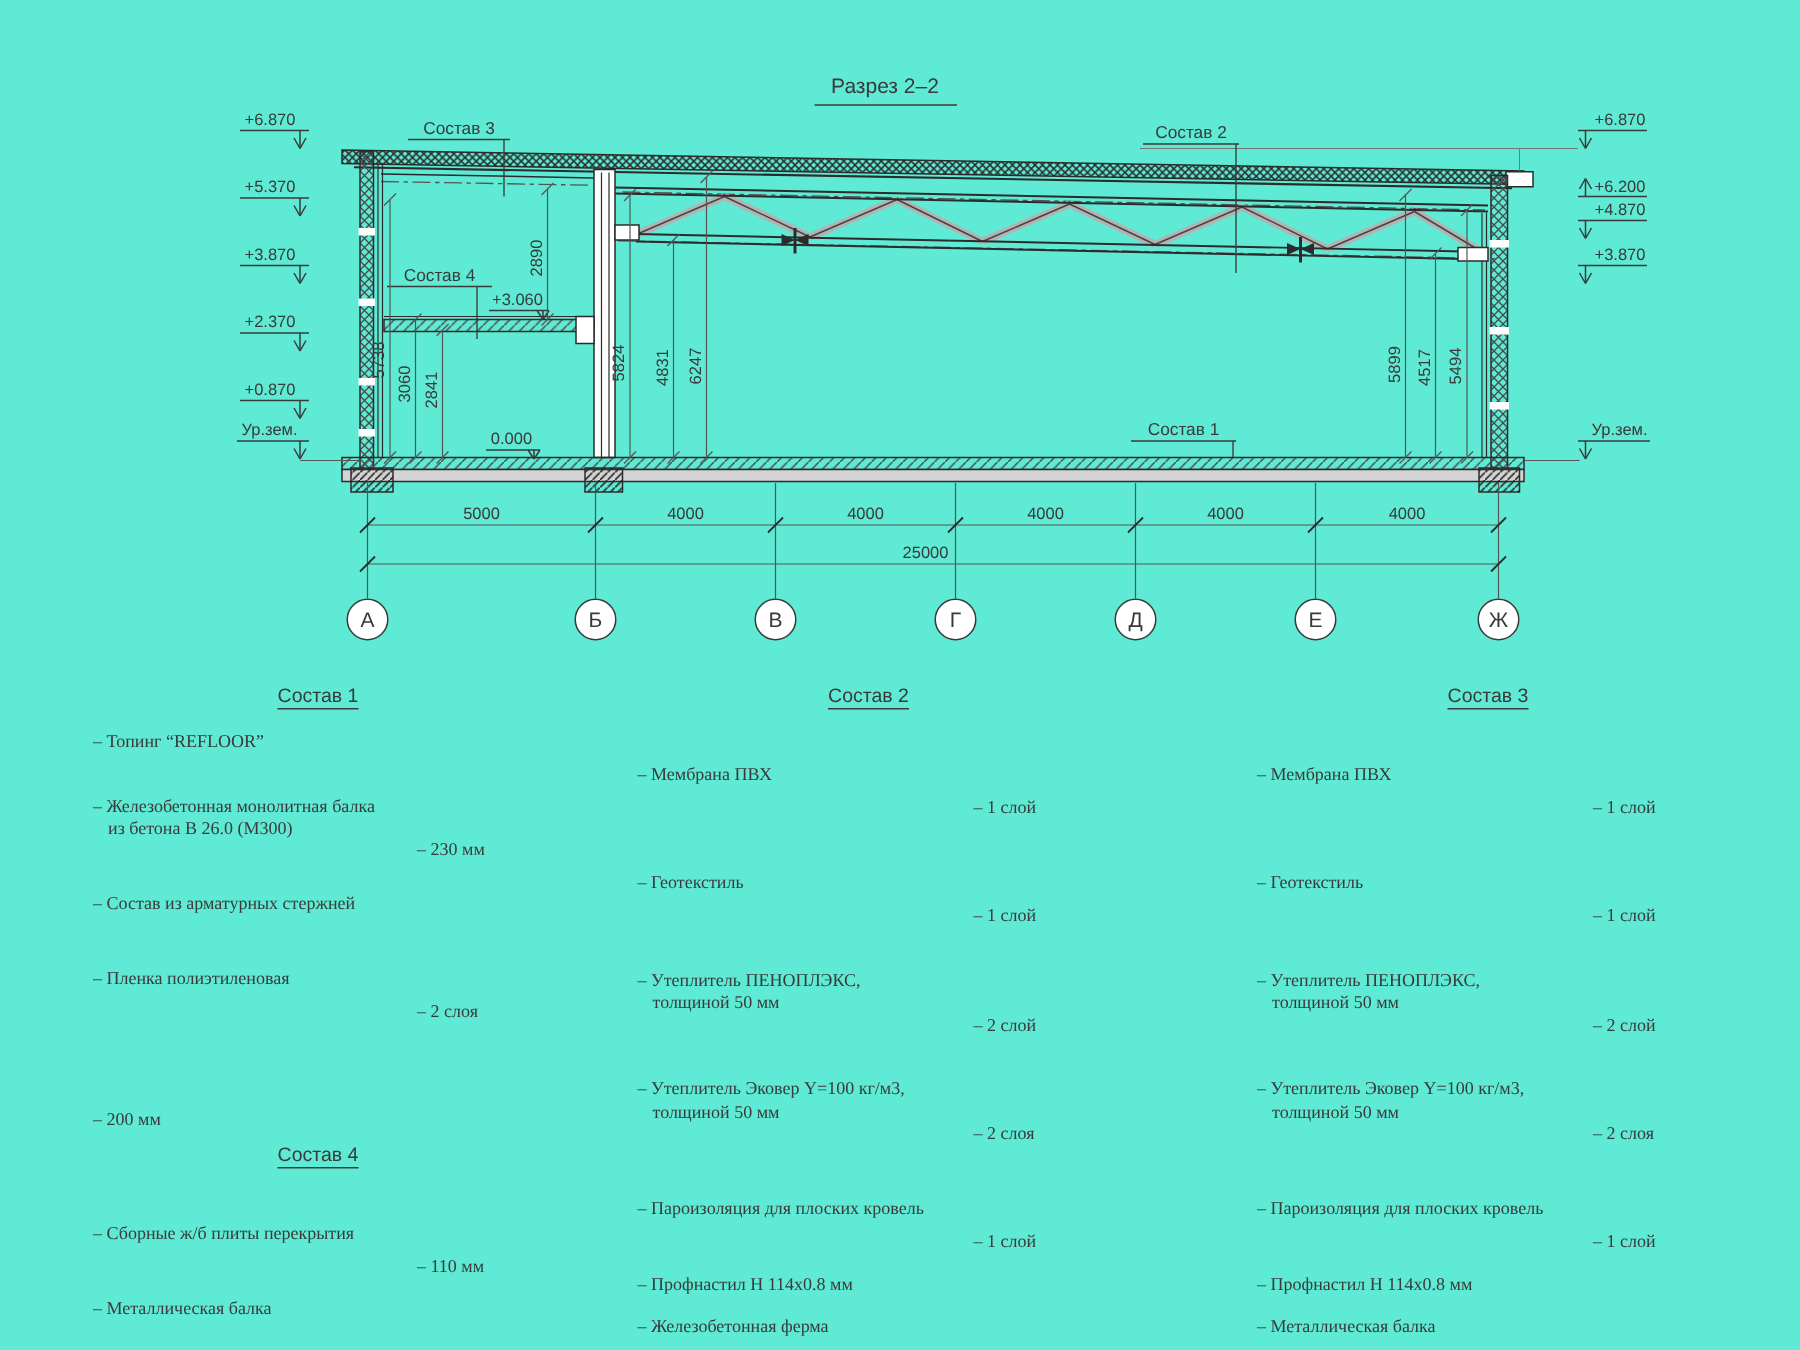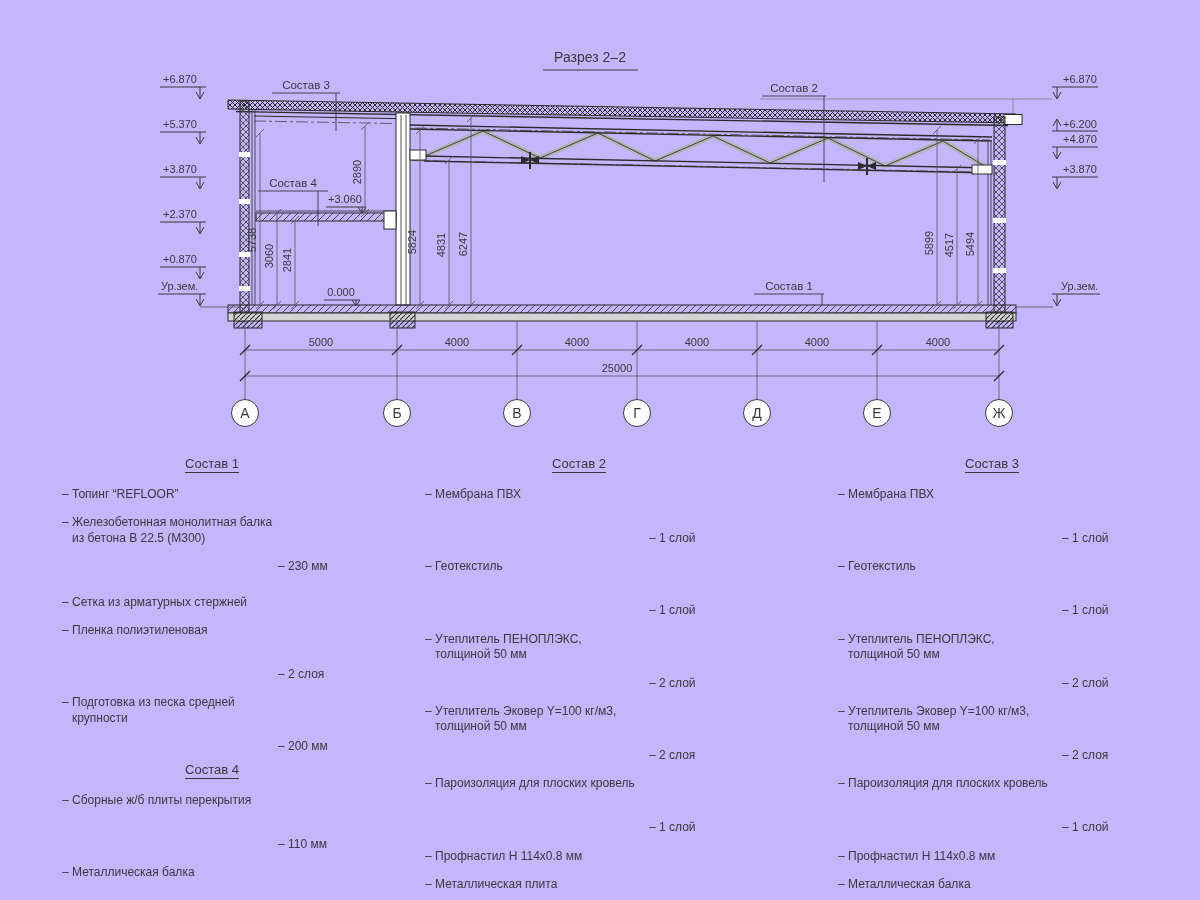--- a/index.html
+++ b/index.html
@@ -1,24 +1,24 @@
 <!DOCTYPE html>
 <html><head>
 <meta charset="utf-8">
 <style>
   html,body{margin:0;padding:0;background:#fff;}
-  .page{position:relative;width:1200px;height:900px;background:#c4b5fd;overflow:hidden;
+  .page{position:relative;width:1200px;height:900px;background:#5eead4;overflow:hidden;
         font-family:"Liberation Sans",sans-serif;color:#3a3a3a;}
   svg{position:absolute;left:0;top:0;}
   svg text{font-family:"Liberation Sans",sans-serif;fill:#3a3a3a;}
   .complist{position:absolute;}
   .ctitle{text-align:center;font-size:13px;margin:0 0 16px 0;}
   .ctitle span{border-bottom:1px solid #3a3a3a;padding-bottom:1px;}
-  .crow{display:flex;justify-content:space-between;align-items:flex-start;margin-bottom:13px;
-        font-size:12px;line-height:1.28;}
+  .crow{display:flex;justify-content:space-between;align-items:center;margin-bottom:13px;
+        font-size:12px;line-height:1.28;font-family:Liberation Serif, serif;}
   .itext{flex:1;}
   .itext .l1,.itext .l2{display:block;}
   .itext .l2{padding-left:10px;}
   .itext .l2:empty{display:none;}
   .ival{width:84px;flex:none;margin-top:44px;}
   .ival:empty{display:none;}
 </style>
 </head>
 <body>
 
@@ -376,40 +376,36 @@
 <div class="complist" style="left:62px;top:456px;width:300px;">
   <div class="ctitle"><span>Состав 1</span></div>
   <div class="crow">
     <div class="itext">
           <span class="l1">– Топинг “REFLOOR”</span>
         </div>
     </div>
   <div class="crow">
     <div class="itext">
           <span class="l1">– Железобетонная  монолитная балка</span>
-          <span class="l2">из бетона В 22.5 (М300)</span>
+          <span class="l2">из бетона В 26.0 (М300)</span>
         </div>
     <div class="ival">– 230 мм</div>
       </div>
   <div class="crow" style="margin-top:20px">
     <div class="itext">
-          <span class="l1">– Сетка из арматурных стержней</span>
+          <span class="l1">– Состав из арматурных стержней</span>
         </div>
     </div>
   <div class="crow">
     <div class="itext">
           <span class="l1">– Пленка полиэтиленовая</span>
         </div>
     <div class="ival">–  2 слоя</div>
       </div>
   <div class="crow">
-    <div class="itext">
-          <span class="l1">– Подготовка из песка средней</span>
-          <span class="l2">крупности</span>
-        </div>
     <div class="ival">– 200 мм</div>
       </div>
 
   <div class="ctitle" style="margin-top:-6px"><span>Состав 4</span></div>
   <div class="crow">
     <div class="itext">
           <span class="l1">– Сборные ж/б плиты перекрытия</span>
         </div>
     <div class="ival">– 110 мм</div>
       </div>
@@ -454,21 +450,21 @@
         </div>
     <div class="ival">– 1 слой</div>
       </div>
   <div class="crow">
     <div class="itext">
           <span class="l1">– Профнастил Н 114х0.8 мм</span>
         </div>
     </div>
   <div class="crow">
     <div class="itext">
-          <span class="l1">– Металлическая плита</span>
+          <span class="l1">– Железобетонная ферма</span>
         </div>
     </div>
 </div>
 
 <div class="complist" style="left:838px;top:456px;width:308px;">
   <div class="ctitle"><span>Состав 3</span></div>
   <div class="crow">
     <div class="itext">
           <span class="l1">– Мембрана ПВХ</span>
         </div>

